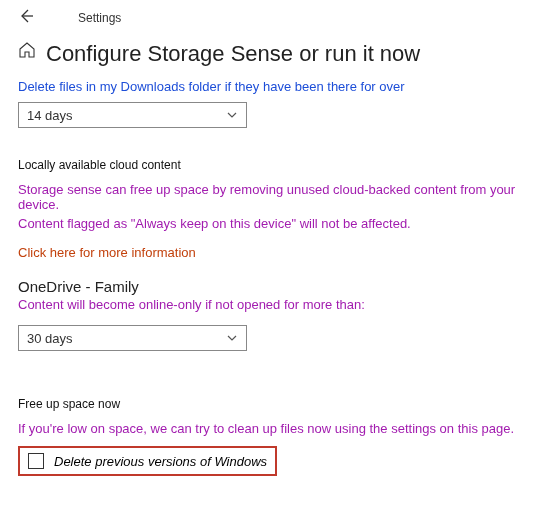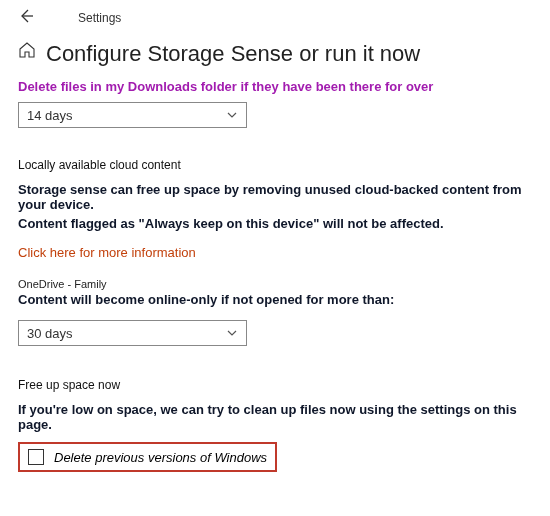--- a/index.html
+++ b/index.html
@@ -35,23 +35,22 @@
   .page-title {
     font-size: 22px;
     font-weight: 400;
     color: #222;
   }
   .content {
     padding: 0 18px 20px 18px;
   }
   .desc {
     font-size: 13px;
-    color: #a21caf;
+    color: #1d4ed8;
     margin: 6px 0 8px 0;
-    font-weight: bold;
   }
   .select {
     border: 1px solid #888;
     width: 229px;
     height: 26px;
     display: flex;
     align-items: center;
     justify-content: space-between;
     padding: 0 8px;
     font-size: 13px;
@@ -61,33 +60,32 @@
   }
   .chevron svg { display:block; }
   .section-heading {
     font-size: 12px;
     font-weight: 400;
     color: #111;
     margin: 30px 0 10px 0;
   }
   .para {
     font-size: 13px;
-    color: #0f172a;
+    color: #a21caf;
     margin: 4px 0;
-    font-weight: bold;
   }
   .link {
     color: #c2410c;
     cursor: pointer;
     margin: 10px 0 18px 0;
     display: inline-block;
     font-size: 13px;
   }
   .subhead {
-    font-size: 11px;
+    font-size: 15px;
     color: #222;
     margin: 0 0 2px 0;
   }
   .highlight-box {
     border: 2px solid #c0392b;
     padding: 5px 8px;
     display: inline-flex;
     align-items: center;
     margin: 6px 0;
     font-style: italic;
@@ -149,21 +147,21 @@
   <div class="para" style="margin-top:2px;">Content will become online-only if not opened for more than:</div>
   <div class="select" style="margin-top:13px;">
     <span>30 days</span>
     <span class="chevron">
       <svg width="12" height="12" viewBox="0 0 12 12">
           <path d="M2 4 L6 8 L10 4" stroke="#555" stroke-width="1.2" fill="none"></path>
         </svg>
     </span>
   </div>
 
-  <div class="section-heading" style="margin-top:32px;">Free up space now</div>
+  <div class="section-heading" style="margin-top:46px;">Free up space now</div>
   <div class="para">If you're low on space, we can try to clean up files now using the settings on this page.</div>
 
   <div class="highlight-box">
     <span class="checkbox"></span>
     <span>Delete previous versions of Windows</span>
   </div>
 
 
   
 

